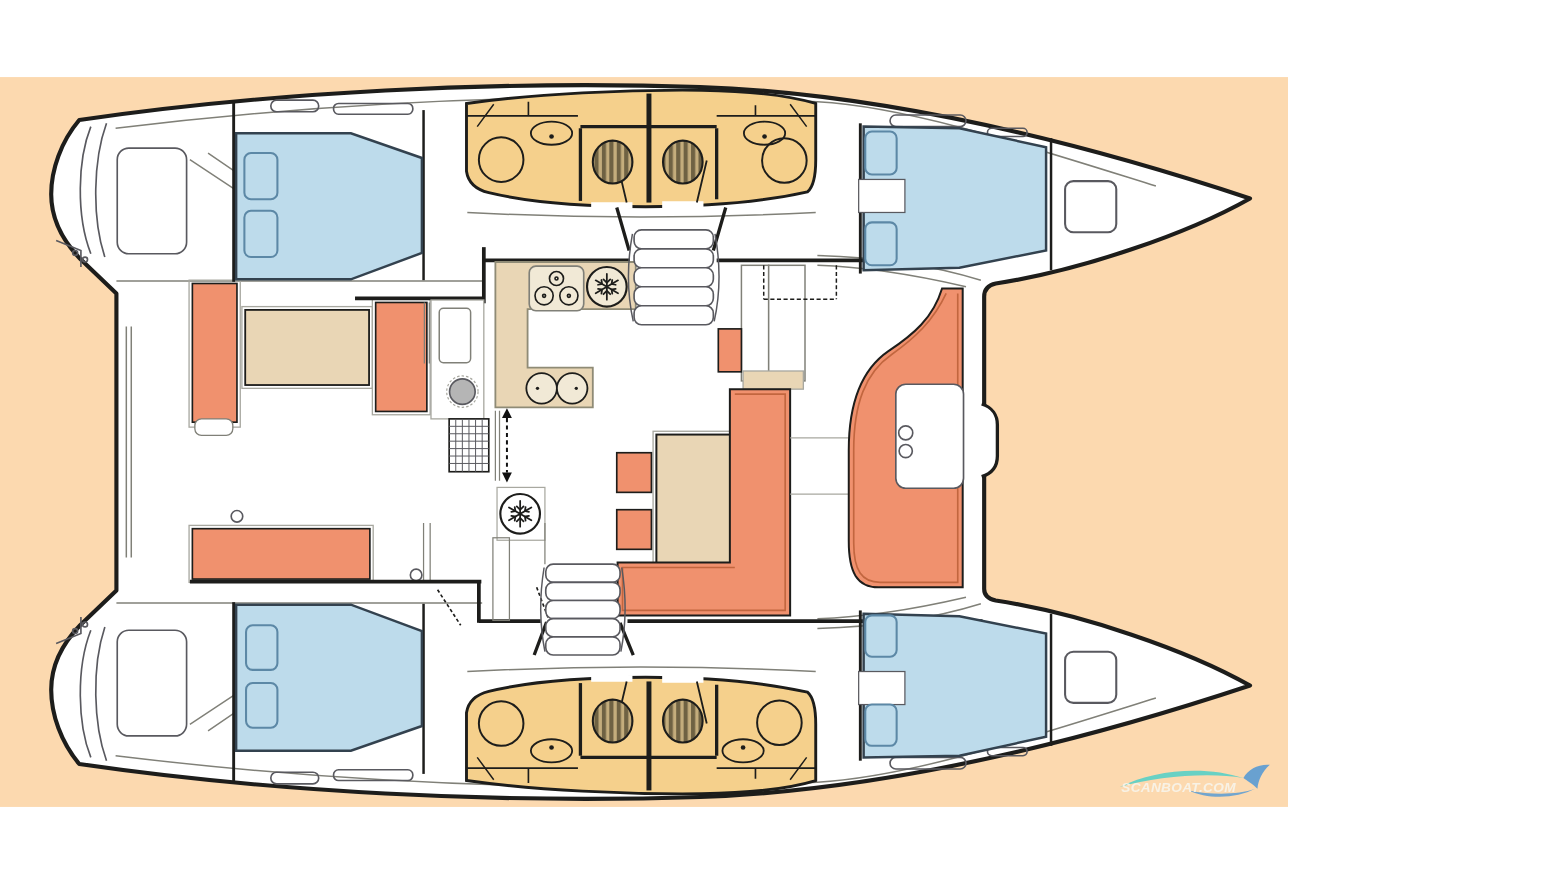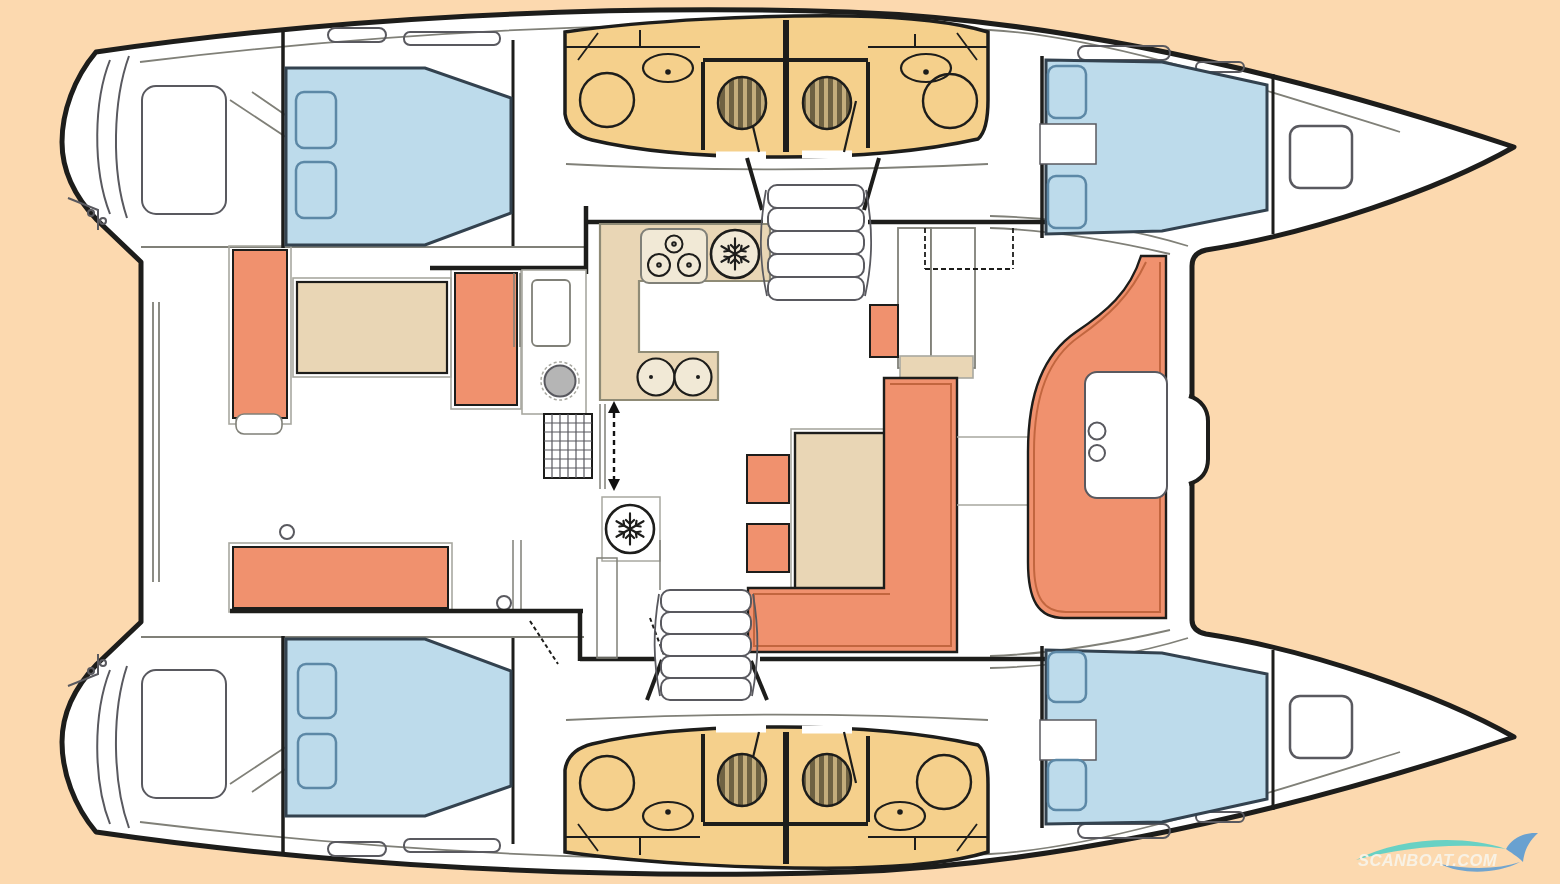--- a/index.html
+++ b/index.html
@@ -1,17 +1,17 @@
 <!DOCTYPE html>
 <html><head>
 <meta charset="utf-8">
 <style>
   html,body{margin:0;padding:0;}
   body{font-family:"Liberation Sans", sans-serif;}
-  .stage{width:1560px;height:884px;position:relative;overflow:hidden;}
+  .stage{width:1288px;height:884px;position:relative;overflow:hidden;}
   .stage svg{display:block;width:100%;height:100%;}
   .wm-text{font-family:"Liberation Sans", sans-serif;font-weight:bold;font-style:italic;font-size:16.5px;letter-spacing:.4px;opacity:.93;}
 </style>
 </head>
 <body>
 
 <div class="stage">
 <svg viewBox="0 0 1560 884" xmlns="http://www.w3.org/2000/svg">
 
   <defs>

